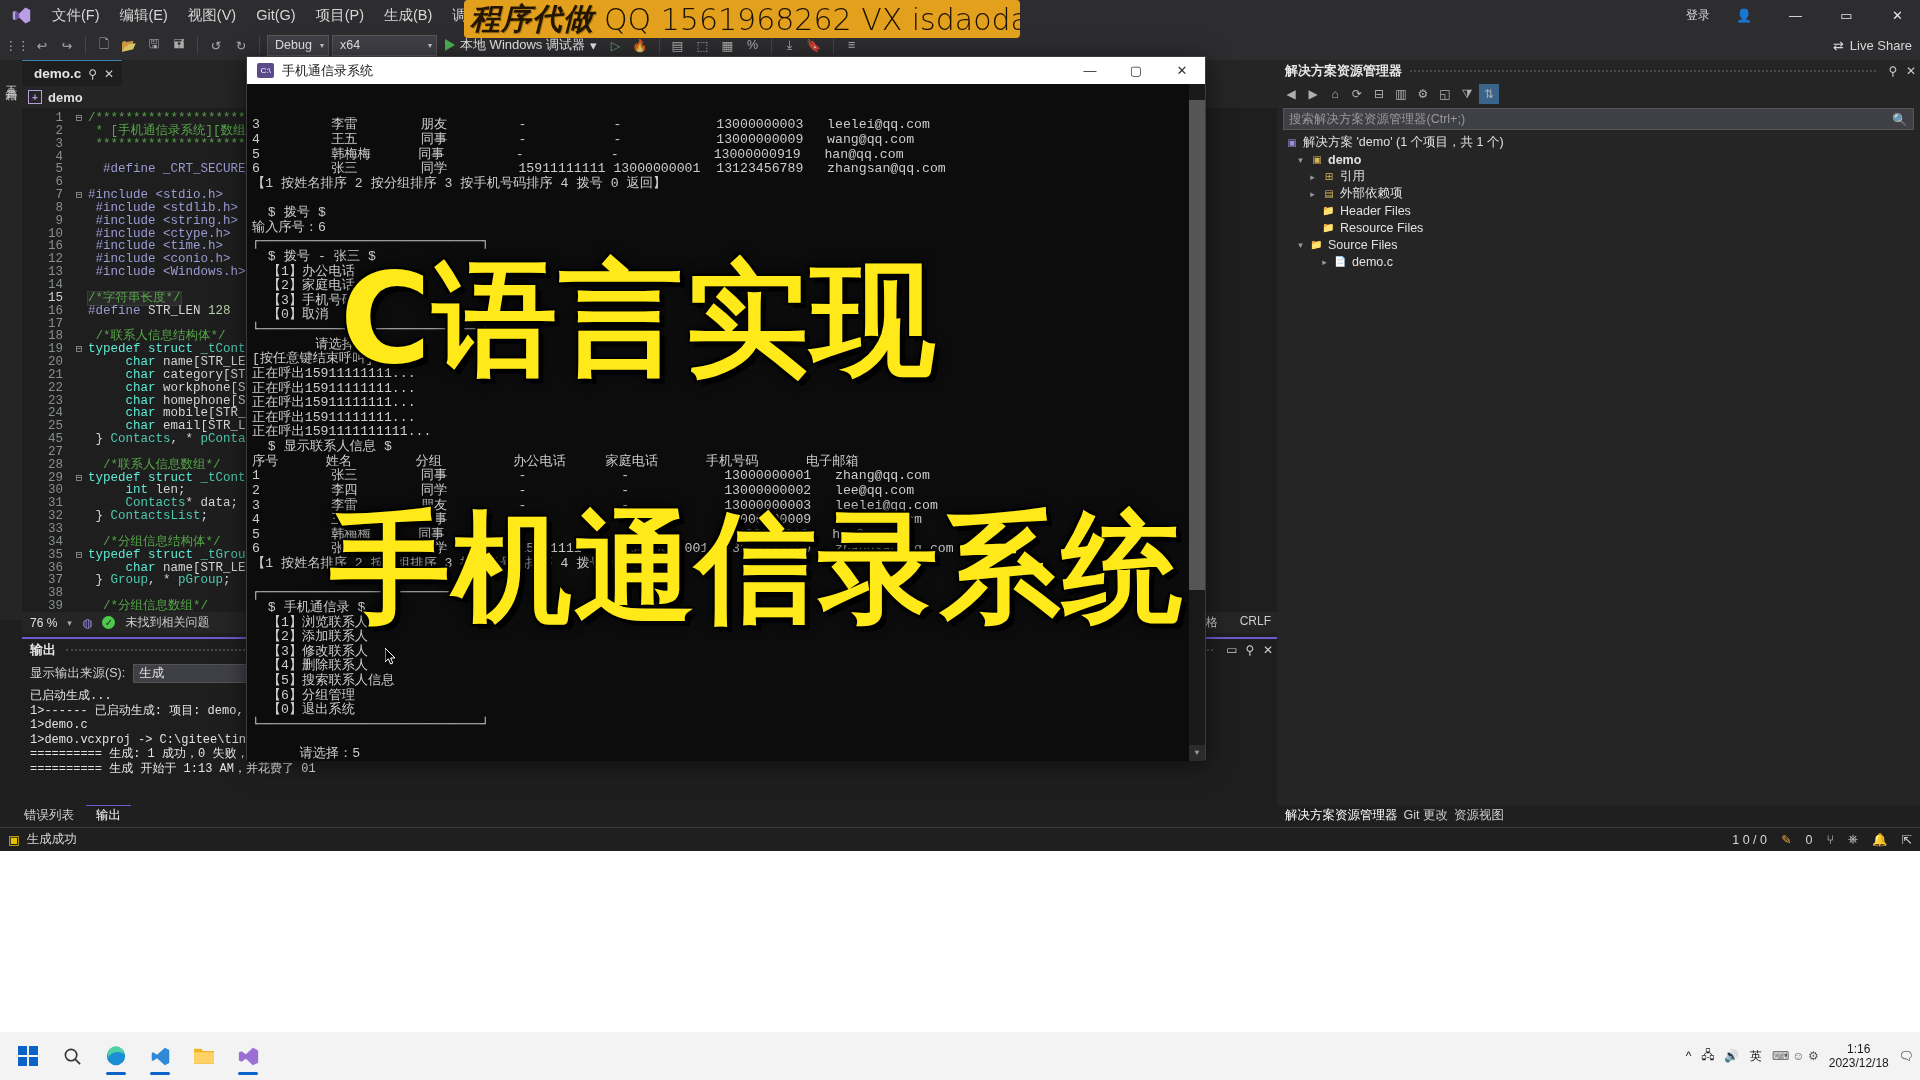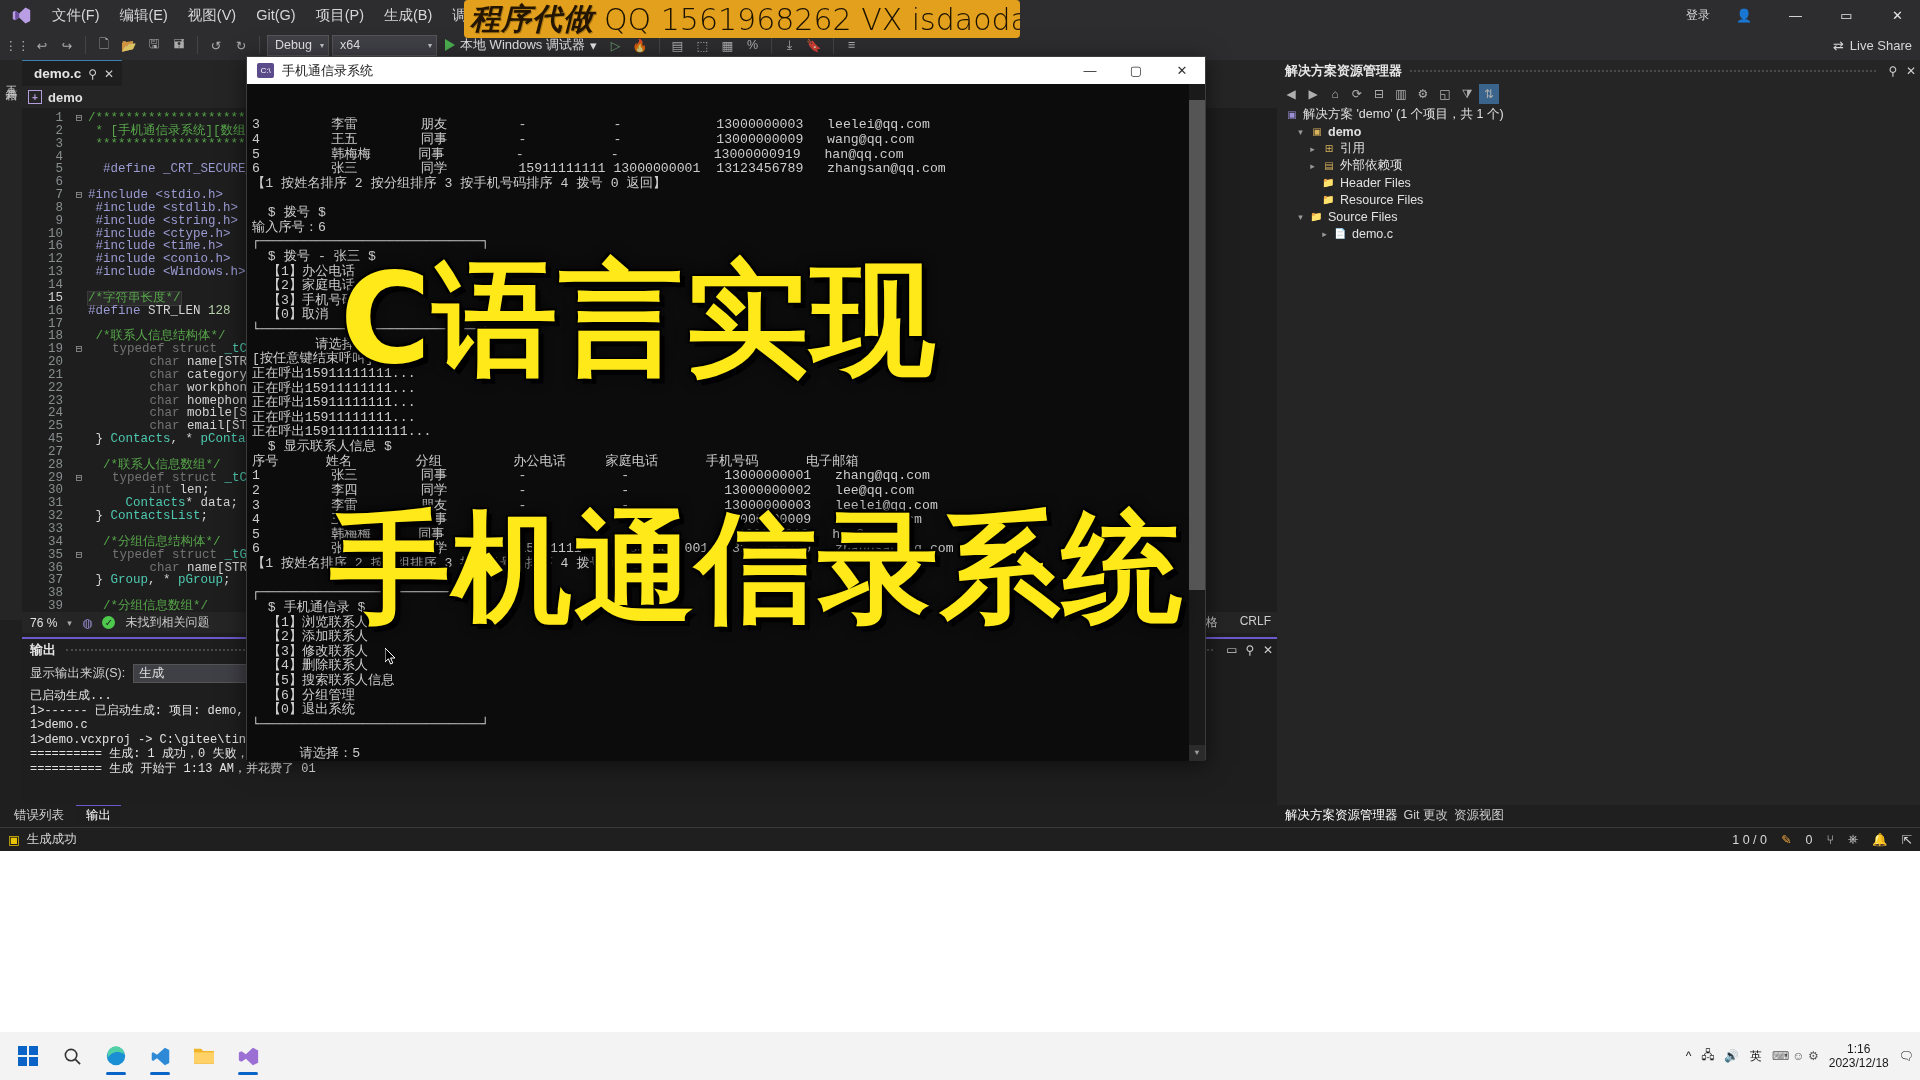--- a/index.html
+++ b/index.html
@@ -91,21 +91,21 @@
   }
   .code-lines { padding-top: 4px; }
   .cline { height: 12.85px; display: flex; align-items: center; white-space: pre; }
   .gut-sel { width: 14px; height: 12.85px; }
   .lnum { width: 34px; text-align: right; color: #888e8e; padding-right: 7px; }
   .lnum.cur { color: #d0d0d0; }
   .fold { width: 18px; text-align: center; color: #9a9a9a; font-size: 11px; }
   .ctext { color: #d4d4d4; }
   .c-cmt { color: #57a64a; }
   .c-pre { color: #9b9bd4; }
-  .c-key { color: #737373; margin-left: 24px; }
+  .c-key { color: #5eead4; }
   .c-typ { color: #4ec9b0; }
   .c-num { color: #b5cea8; }
   .c-id  { color: #d4d4d4; }
   .hl-line { background: #2a2a2a; outline: 1px solid #3a3a3a; display: inline-block;}
 
   
   .ed-status {
     position: absolute; left: 22px; top: 612px; width: 1255px; height: 21px;
     background: #252526; display: flex; align-items: center; gap: 10px;
     color: #cccccc; font-size: 12px; padding-left: 8px;
@@ -120,21 +120,21 @@
   .out-head .dots { flex: 1; height: 1px; margin: 0 10px; border-top: 2px dotted #4a4a4a; }
   .out-head .hbtn { width: 18px; text-align: center; color: #cfcfcf; font-size: 12px; }
   .out-toolbar { height: 24px; display: flex; align-items: center; gap: 8px; padding-left: 8px; color: #cfcfcf; font-size: 12.5px; }
   .out-select { height: 19px; min-width: 116px; background: #3f3f46; border: 1px solid #555; color: #e2e2e2; font-size: 12.5px; display: flex; align-items: center; padding: 0 5px; }
   .out-body {
     padding: 4px 0 0 8px; color: #e2e2e2;
     font-family: "Liberation Mono","DejaVu Sans Mono", monospace; font-size: 12px; line-height: 14.5px; white-space: pre;
   }
 
   
-  .bottom-tabs { position: absolute; left: 4px; top: 805px; width: 1255px; height: 20px; display: flex; align-items: center; gap: 2px; }
+  .bottom-tabs { position: absolute; left: 14px; top: 805px; width: 1255px; height: 20px; display: flex; align-items: center; gap: 2px; }
   .btab { height: 20px; padding: 0 10px; color: #cfcfcf; font-size: 12.5px; display: flex; align-items: center; }
   .btab.active { background: #1e1e1e; color: #ffffff; border-top: 1px solid #6a5acd; }
 
   
   .sln { position: absolute; left: 1277px; top: 60px; width: 643px; height: 745px; background: #252526; }
   .sln-title { height: 22px; display: flex; align-items: center; color: #e6e6e6; font-size: 13px; padding-left: 8px; font-weight: bold;}
   .sln-title .dots { flex: 1; height: 1px; margin: 0 8px; border-top: 2px dotted #4a4a4a; }
   .sln-title .hbtn { width: 18px; text-align: center; color: #cfcfcf; font-size: 12px; }
   .sln-tools { height: 24px; display: flex; align-items: center; gap: 2px; padding-left: 4px; }
   .sln-ico { width: 20px; height: 20px; display: flex; align-items: center; justify-content: center; color: #c8c8c8; font-size: 12px; opacity: .85;}
@@ -395,20 +395,24 @@
       <div class="sln-ico">▶</div>
       <div class="sln-ico">⌂</div>
       <div class="sln-ico">⟳</div>
       <div class="sln-ico">⊟</div>
       <div class="sln-ico">▥</div>
       <div class="sln-ico">⚙</div>
       <div class="sln-ico">◱</div>
       <div class="sln-ico">⧩</div>
       <div class="sln-ico on">⇅</div>
     </div>
+    <div class="sln-search">
+      <span>搜索解决方案资源管理器(Ctrl+;)</span>
+      <span style="margin-left:auto">🔍</span>
+    </div>
     <div class="sln-tree">
       <div class="trow" style="padding-left:2px">
         <span class="ti" style="color:#9b8fd8">▣</span>
         <span>解决方案 'demo' (1 个项目，共 1 个)</span>
       </div>
       <div id="sln-tree-rows">
           <div class="trow" style="padding-left: 12px;">
             <span class="arrow">▾</span>
             <span class="ti" style="color:#d8b35a">▣</span>
             <span style="font-weight:bold;">demo</span>

